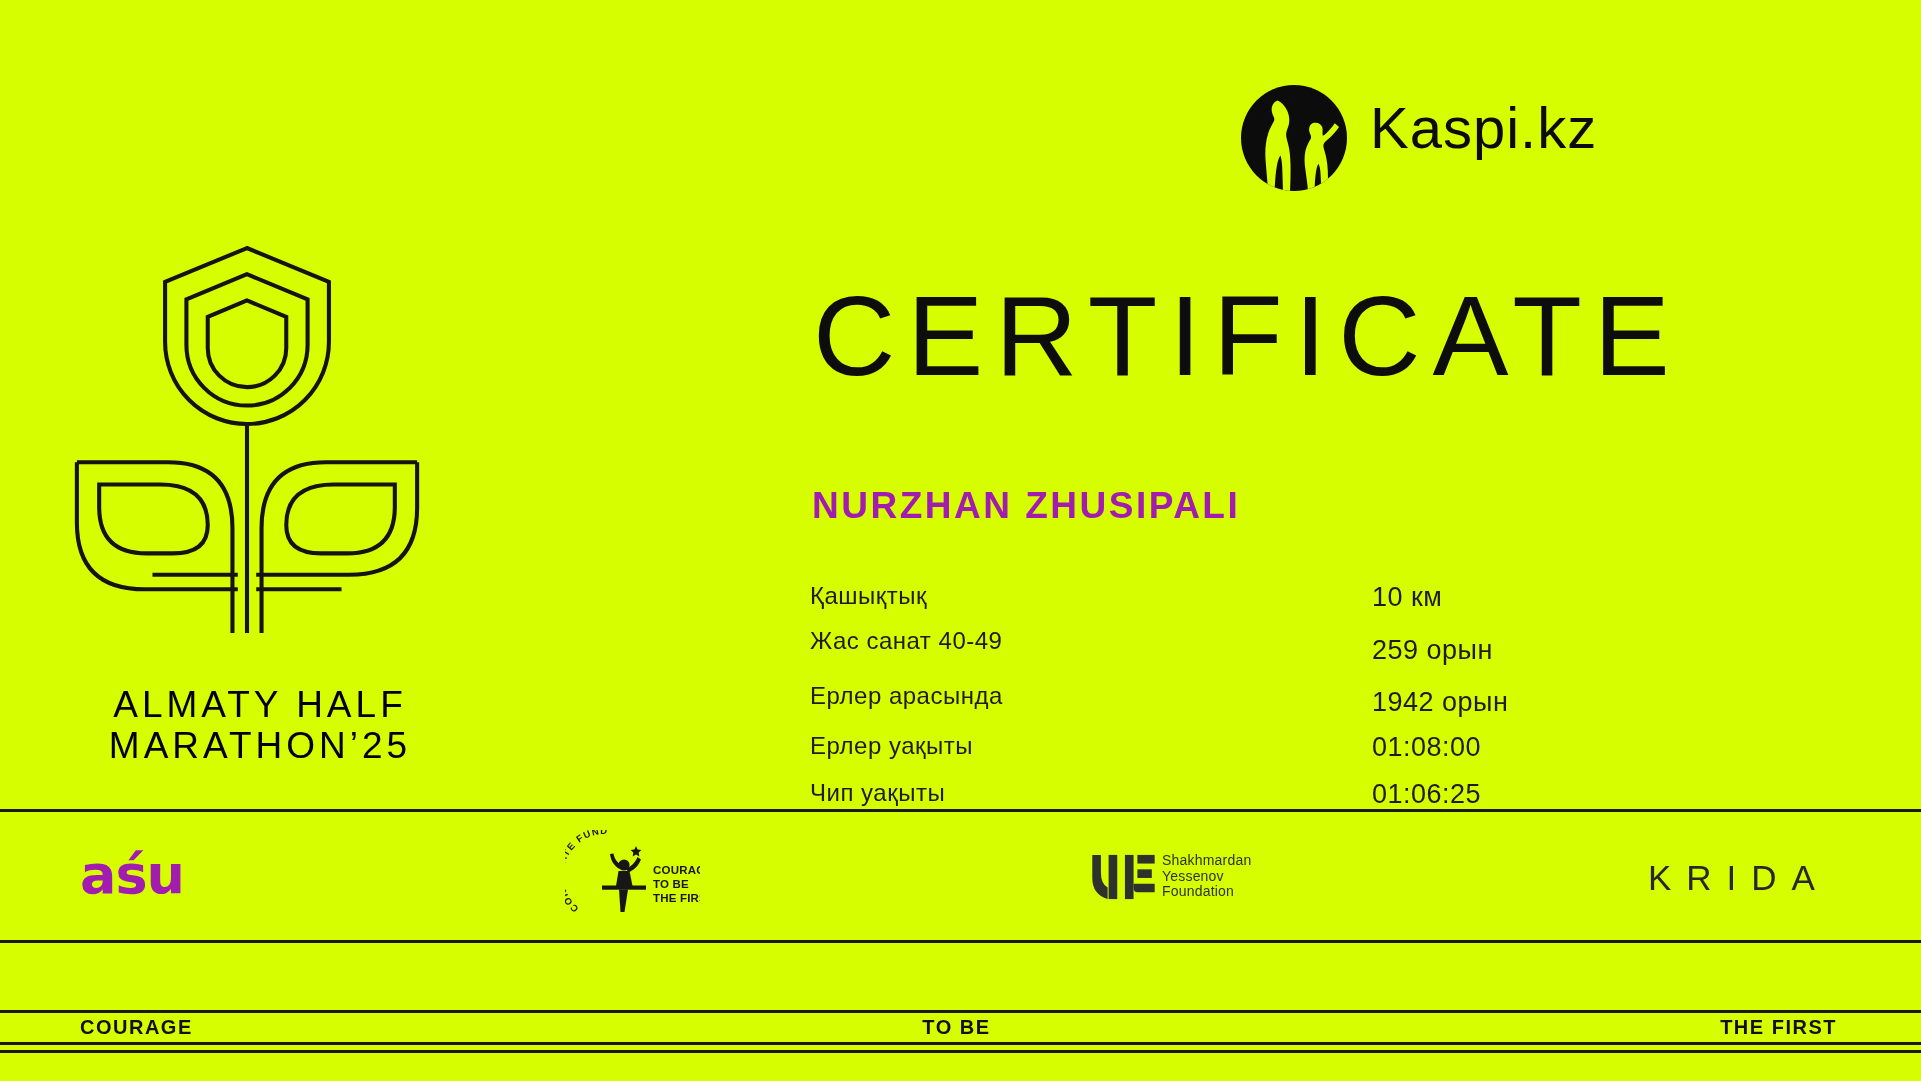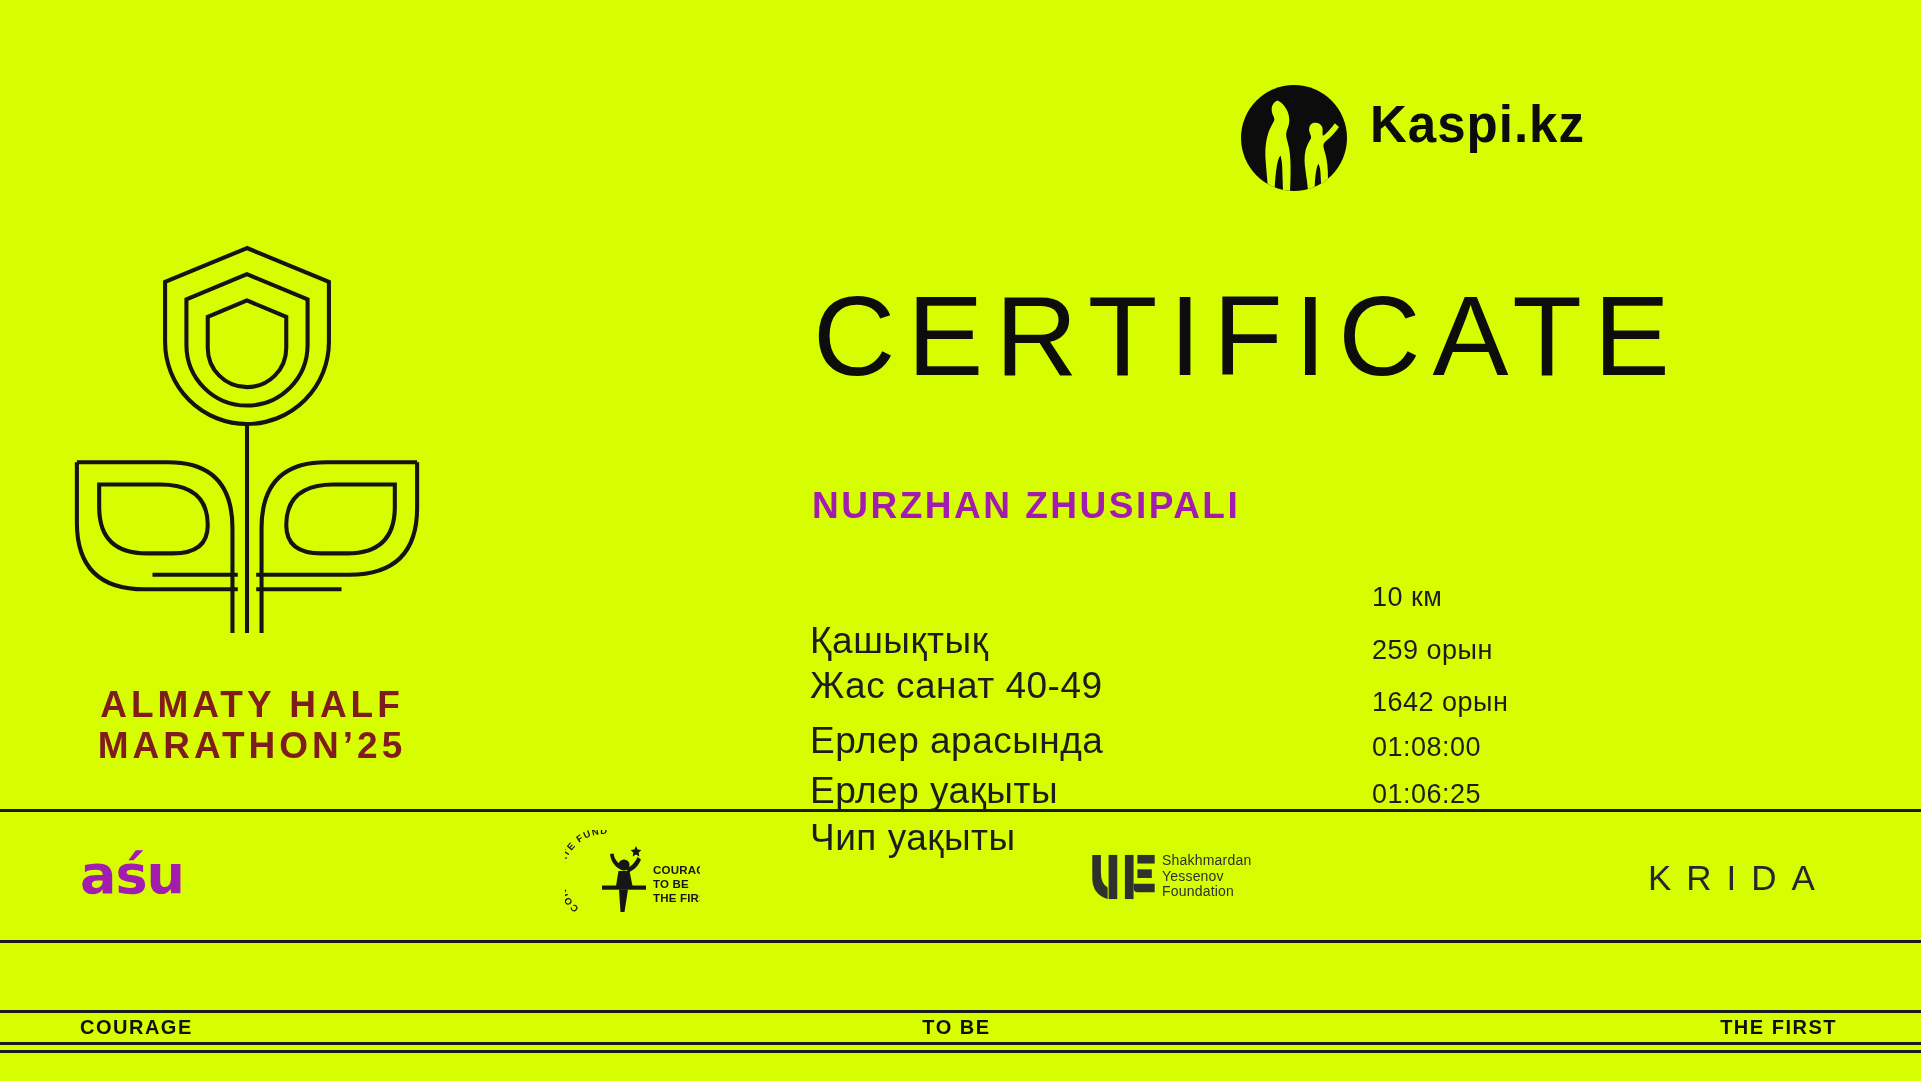--- a/index.html
+++ b/index.html
@@ -4,30 +4,30 @@
 <style>
   html,body{margin:0;padding:0;}
   .canvas{
     position:relative;width:1921px;height:1081px;overflow:hidden;
     background:#d7fe01;
     font-family:"Liberation Sans",sans-serif;
     color:#141414;
   }
   .abs{position:absolute;}
   
-  .kaspi-word{left:1370px;top:99px;font-size:51px;font-weight:700;letter-spacing:1px;color:#0c0c0c;line-height:1;}
+  .kaspi-word{left:1370px;top:99px;font-size:58px;font-weight:400;letter-spacing:1px;color:#0c0c0c;line-height:1;}
   
   .heading{left:813px;top:279px;font-size:114px;line-height:1;font-weight:400;letter-spacing:12px;color:#0d0d0d;white-space:nowrap;}
   
   .name{left:812px;top:487px;font-size:37px;line-height:1;font-weight:700;letter-spacing:2.5px;color:#a21caf;white-space:nowrap;}
   
-  .row-label{position:absolute;left:810px;font-size:37px;line-height:1;color:#1d1d1d;letter-spacing:0.5px;white-space:nowrap;margin-top:38px;}
+  .row-label{position:absolute;left:810px;font-size:24px;line-height:1;color:#1d1d1d;letter-spacing:0.5px;white-space:nowrap;}
   .row-value{position:absolute;left:1372px;font-size:27px;line-height:1;color:#1d1d1d;letter-spacing:0.5px;white-space:nowrap;}
   
-  .event-title{left:52px;top:684px;width:400px;text-align:center;font-size:37px;line-height:41px;letter-spacing:4px;color:#7f1d1d;font-weight:700;white-space:nowrap;}
+  .event-title{left:60px;top:684px;width:400px;text-align:center;font-size:37px;line-height:41px;letter-spacing:4px;color:#000000;font-weight:400;white-space:nowrap;}
   
   .rule{position:absolute;left:0;width:1921px;background:#1a1a1a;}
   
   .asu{left:80px;top:845px;font-family:"DejaVu Sans",sans-serif;font-size:54px;line-height:60px;font-weight:700;color:#a21caf;letter-spacing:-1px;}
   .krida{left:1648px;top:860px;font-size:35px;line-height:1;font-weight:400;letter-spacing:15px;color:#26292b;white-space:nowrap;}
   .yessenov{left:1088px;top:853px;display:flex;gap:4px;}
   .yessenov .txt{font-size:14px;line-height:15.5px;color:#2e322d;letter-spacing:0.2px;}
   
   .footer-strip{left:0;top:1011px;width:1921px;height:32px;display:flex;align-items:center;justify-content:space-between;padding:0 84px 0 80px;box-sizing:border-box;}
   .footer-strip span{font-size:20px;font-weight:600;letter-spacing:1.5px;color:#111;line-height:1;}
@@ -78,21 +78,21 @@
   <div class="abs name">NURZHAN ZHUSIPALI</div>
 
   <div>
     <span class="row-label" style="top:584px;">Қашықтық</span>
     <span class="row-value" style="top:584px;">10 км</span>
 
     <span class="row-label" style="top:629px;">Жас санат 40-49</span>
     <span class="row-value" style="top:637px;">259 орын</span>
 
     <span class="row-label" style="top:684px;">Ерлер арасында</span>
-    <span class="row-value" style="top:689px;">1642 орын</span>
+    <span class="row-value" style="top:689px;">1942 орын</span>
 
     <span class="row-label" style="top:734px;">Ерлер уақыты</span>
     <span class="row-value" style="top:734px;">01:08:00</span>
 
     <span class="row-label" style="top:781px;">Чип уақыты</span>
     <span class="row-value" style="top:781px;">01:06:25</span>
   </div>
 
   <div class="rule" style="top:809px;height:3px;"></div>
   <div class="rule" style="top:940px;height:2.5px;"></div>

